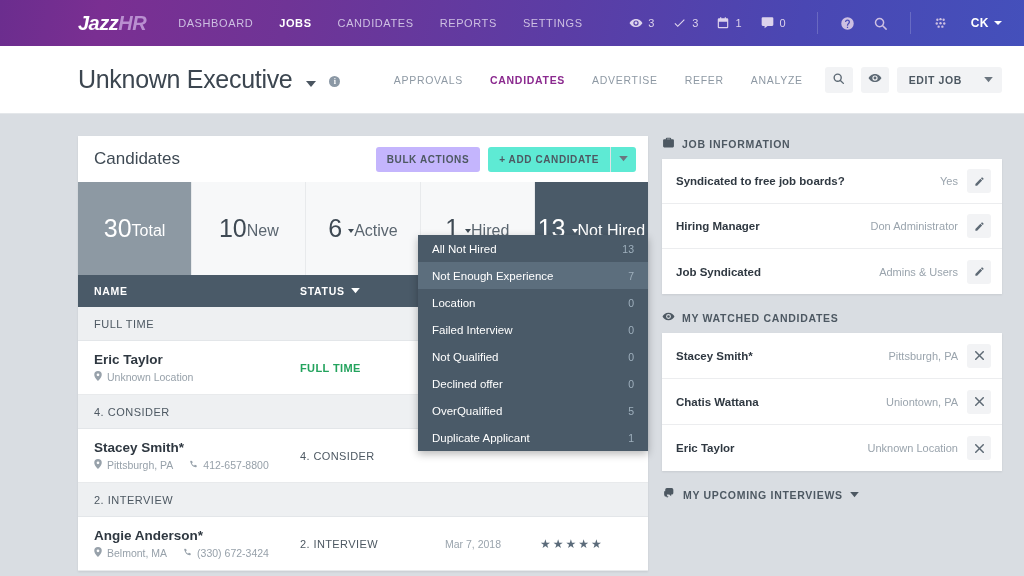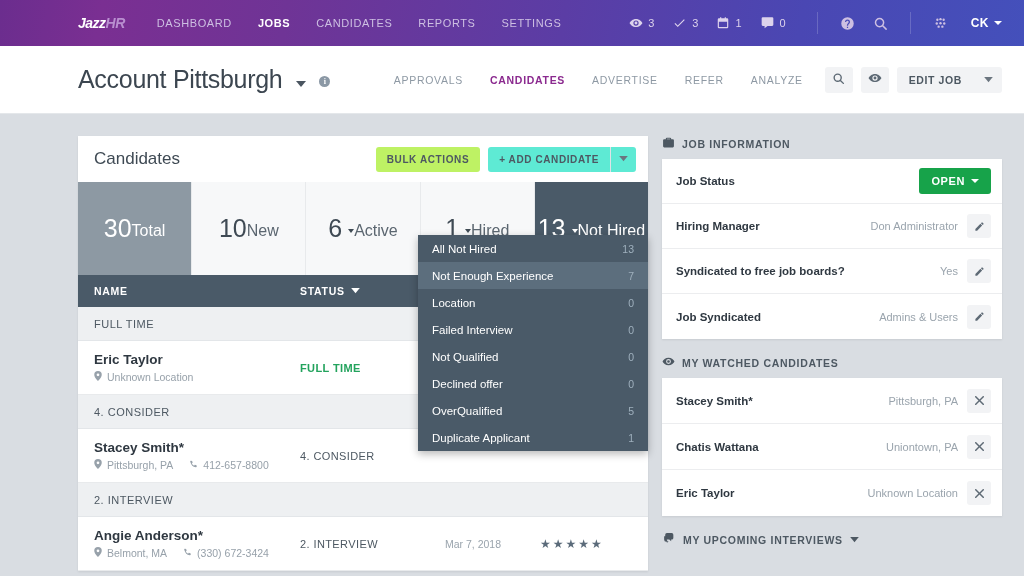--- a/index.html
+++ b/index.html
@@ -13,21 +13,21 @@
 
   
   .topnav {
     position: relative;
     height: 46px;
     background: linear-gradient(100deg, #6b2d8e 0%, #7a2f92 10%, #6f3496 28%, #5b3da5 55%, #4a47b3 78%, #4450bb 100%);
     display: flex; align-items: center;
     padding: 0 22px 0 78px;
     color: #fff;
   }
-  .logo { font-weight: bold; font-style: italic; font-size: 14px; letter-spacing: -0.5px; line-height: 1; }
+  .logo { font-weight: bold; font-style: italic; font-size: 20px; letter-spacing: -0.5px; line-height: 1; }
   .logo .jazz { color: #ffffff; }
   .logo .hr { color: #b98fd0; }
   .mainmenu { display: flex; align-items: center; margin-left: 32px; gap: 26px; }
   .mainmenu a {
     font-size: 11px; letter-spacing: 0.6px; color: #cdbfe2; text-decoration: none; font-weight: normal;
   }
   .mainmenu a.active { color: #fff; font-weight: bold; }
   .navright { margin-left: auto; display: flex; align-items: center; }
   .counter { display: flex; align-items: center; gap: 5px; margin-right: 18px; color: #ddd3ec; font-size: 11px; }
   .counter .ico { display: inline-flex; }
@@ -72,21 +72,21 @@
   }
   .leftcol { width: 570px; position: relative; }
   .rightcol { flex: 1; }
 
   
   .card { background: #fff; box-shadow: 0 1px 2px rgba(0,0,0,0.08); }
   .cardhead { height: 46px; display: flex; align-items: center; padding: 0 12px 0 16px; }
   .cardhead h2 { font-size: 17px; font-weight: normal; color: #3f4a54; }
   .cardhead .actions { margin-left: auto; display: flex; align-items: center; gap: 8px; }
   .ghostbtn {
-    background: #bef264; border-radius: 3px; height: 25px; display: flex; align-items: center;
+    background: #c4b5fd; border-radius: 3px; height: 25px; display: flex; align-items: center;
     padding: 0 11px; font-size: 10px; letter-spacing: 0.6px; color: #4d5862; font-weight: bold;
   }
   .splitbtn { display: flex; align-items: stretch; background: #5eead4; border-radius: 3px; height: 25px; }
   .splitbtn .lbl { display: flex; align-items: center; padding: 0 11px; font-size: 10px; letter-spacing: 0.6px; color: #4d5862; font-weight: bold; }
   .splitbtn .sep { width: 1px; background: #dfe2e6; }
   .splitbtn .dd { width: 25px; display: flex; align-items: center; justify-content: center; color: #6b757f; }
 
   
   .stats { display: flex; height: 93px; }
   .stat { flex: 1; background: #f7f8f9; display: flex; flex-direction: row; align-items: center; justify-content: center; border-right: 1px solid #e8eaec; }
@@ -224,21 +224,21 @@
 
     <div class="avatarmenu">
       <span>CK</span>
       <i class="caret"></i>
     </div>
   </div>
 </div>
 
 <div class="subhead">
   <div>
-    <span class="jobtitle">Account Pittsburgh</span>
+    <span class="jobtitle">Unknown Executive</span>
     <span class="titlecaret">
       <svg width="10" height="7" viewBox="0 0 10 7" fill="currentColor">
           <path d="M0 0h10L5 6z"></path>
         </svg>
     </span>
     <span class="infodot">i</span>
   </div>
 
   <nav class="subtabs">
     <a href="#">APPROVALS</a>
@@ -454,41 +454,34 @@
     <div class="secthead">
       <span>
         <svg width="13" height="13" viewBox="0 0 24 24" fill="currentColor">
             <path d="M9 3a2 2 0 00-2 2v1H4a2 2 0 00-2 2v11a2 2 0 002 2h16a2 2 0 002-2V8a2 2 0 00-2-2h-3V5a2 2 0 00-2-2H9zm0 2h6v1H9V5z"></path>
           </svg>
       </span>
       <span>JOB INFORMATION</span>
     </div>
 
     <div class="panel">
+
       <div class="prow">
-        <span class="k">Job Status</span>
-        <div class="openbadge">
-          <span>OPEN</span>
-          <i class="caret"></i>
+        <span class="k">Syndicated to free job boards?</span>
+        <span class="v">Yes</span>
+        <div class="pencil">
+          <svg width="11" height="11" viewBox="0 0 24 24" fill="currentColor">
+              <path d="M3 17.2V21h3.8L17.8 10 14 6.2 3 17.2zM20.7 7.1a1 1 0 000-1.4l-2.4-2.4a1 1 0 00-1.4 0l-1.8 1.8L18.9 8.9l1.8-1.8z"></path>
+            </svg>
         </div>
       </div>
 
       <div class="prow">
         <span class="k">Hiring Manager</span>
         <span class="v">Don Administrator</span>
-        <div class="pencil">
-          <svg width="11" height="11" viewBox="0 0 24 24" fill="currentColor">
-              <path d="M3 17.2V21h3.8L17.8 10 14 6.2 3 17.2zM20.7 7.1a1 1 0 000-1.4l-2.4-2.4a1 1 0 00-1.4 0l-1.8 1.8L18.9 8.9l1.8-1.8z"></path>
-            </svg>
-        </div>
-      </div>
-
-      <div class="prow">
-        <span class="k">Syndicated to free job boards?</span>
-        <span class="v">Yes</span>
         <div class="pencil">
           <svg width="11" height="11" viewBox="0 0 24 24" fill="currentColor">
               <path d="M3 17.2V21h3.8L17.8 10 14 6.2 3 17.2zM20.7 7.1a1 1 0 000-1.4l-2.4-2.4a1 1 0 00-1.4 0l-1.8 1.8L18.9 8.9l1.8-1.8z"></path>
             </svg>
         </div>
       </div>
 
       <div class="prow">
         <span class="k">Job Syndicated</span>
         <span class="v">Admins &amp; Users</span>

